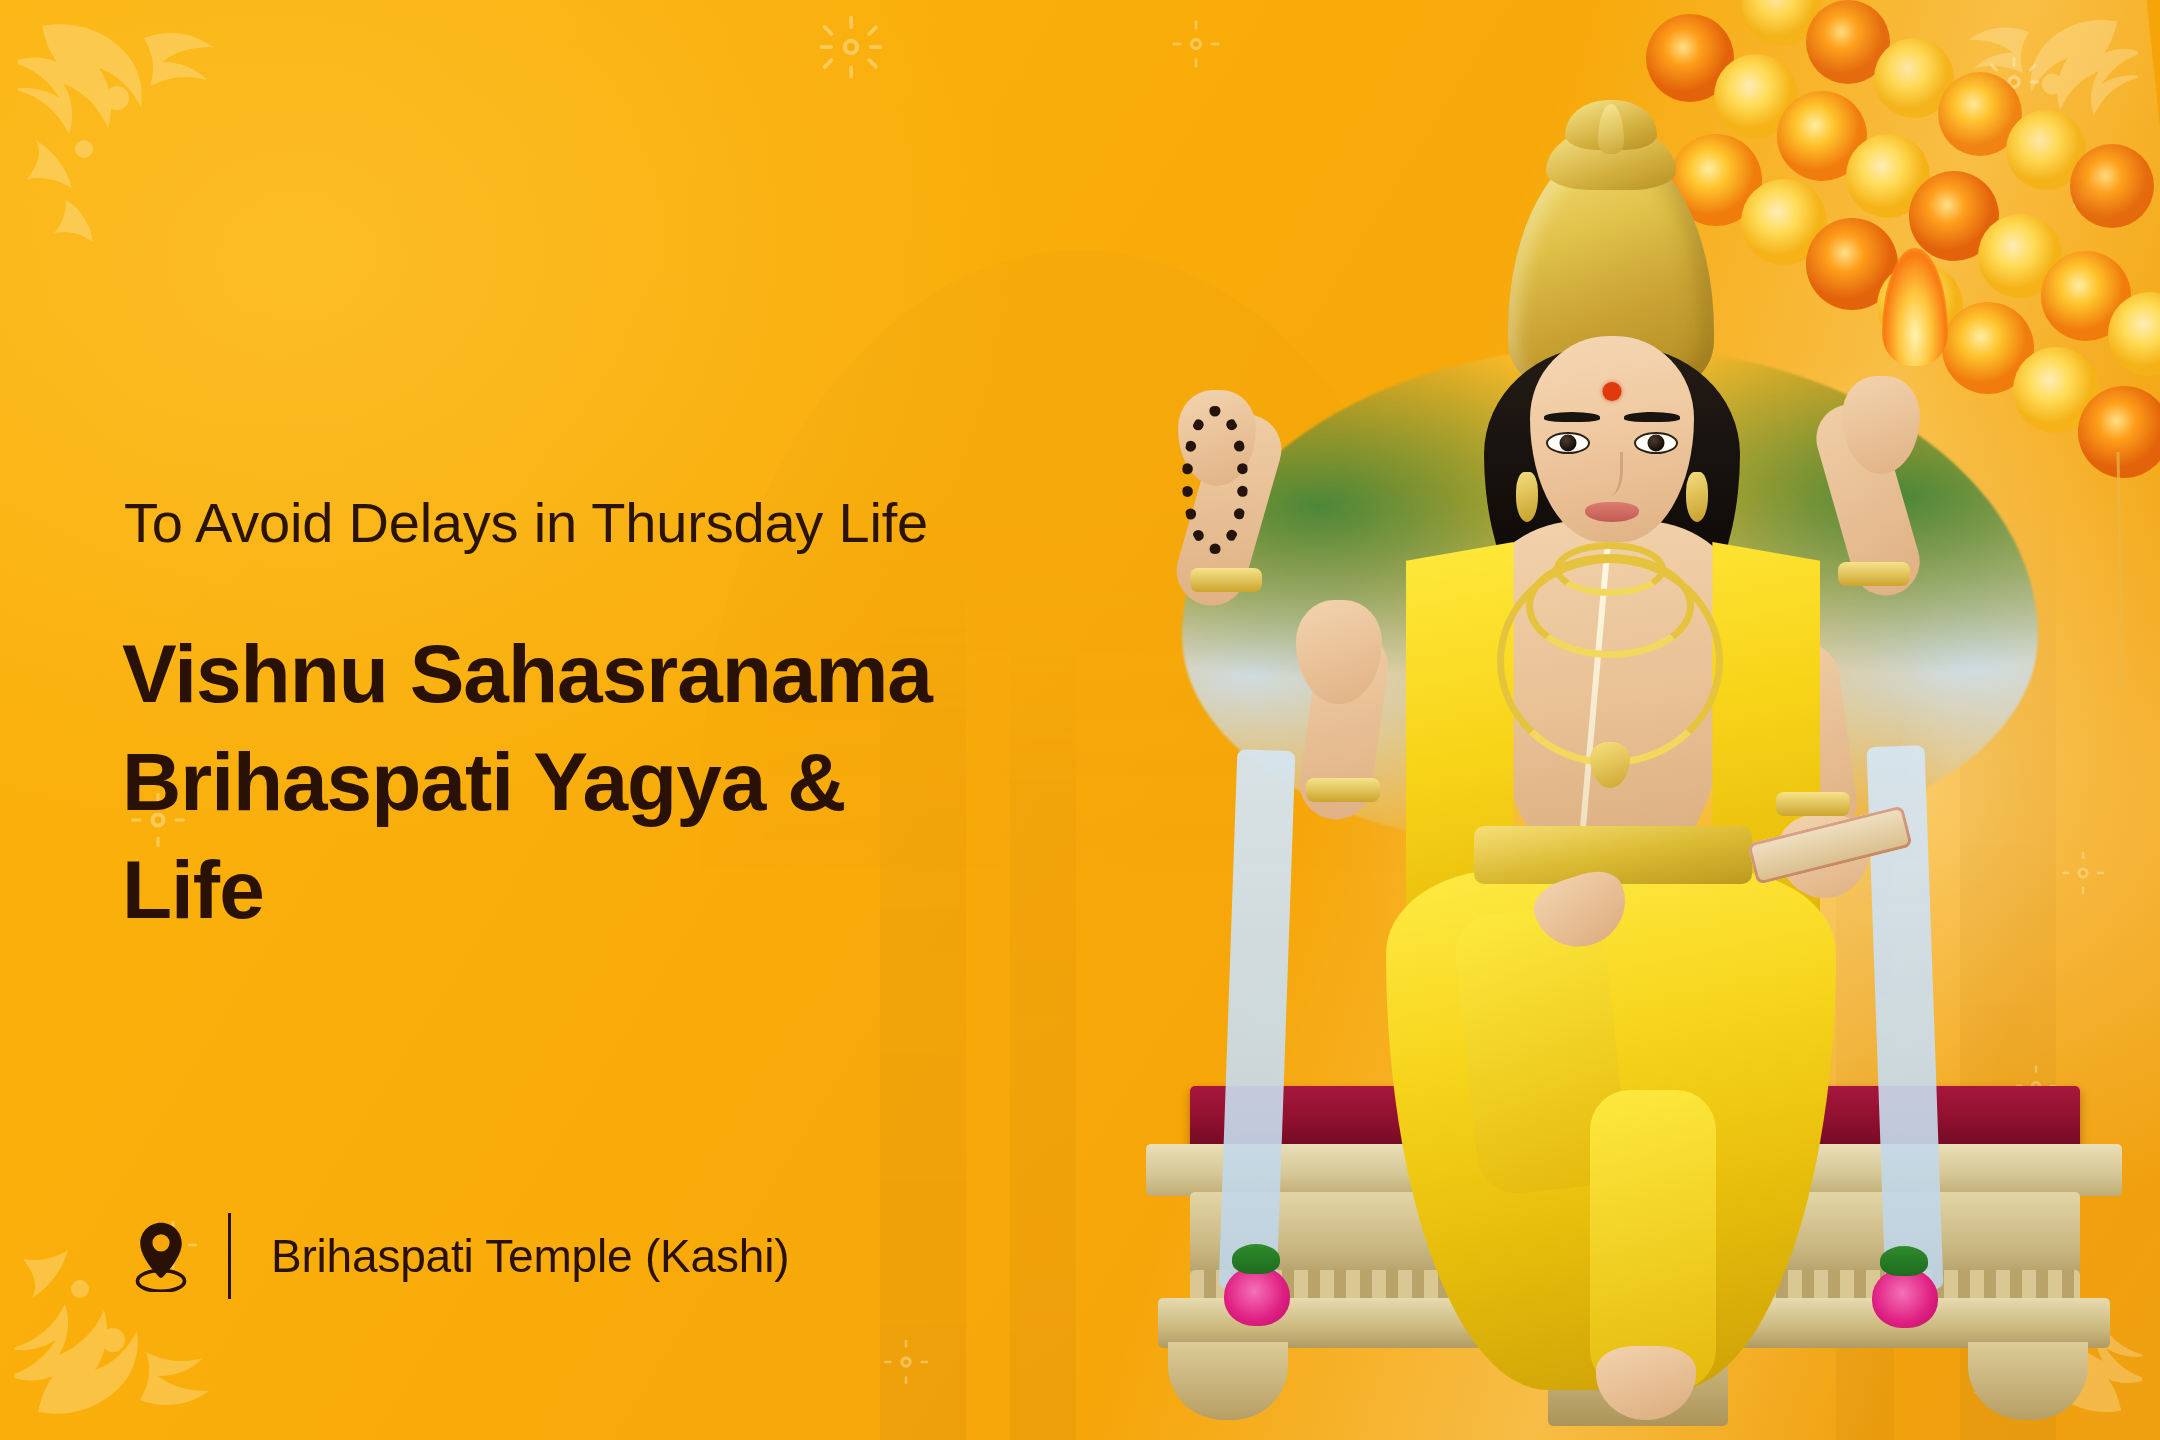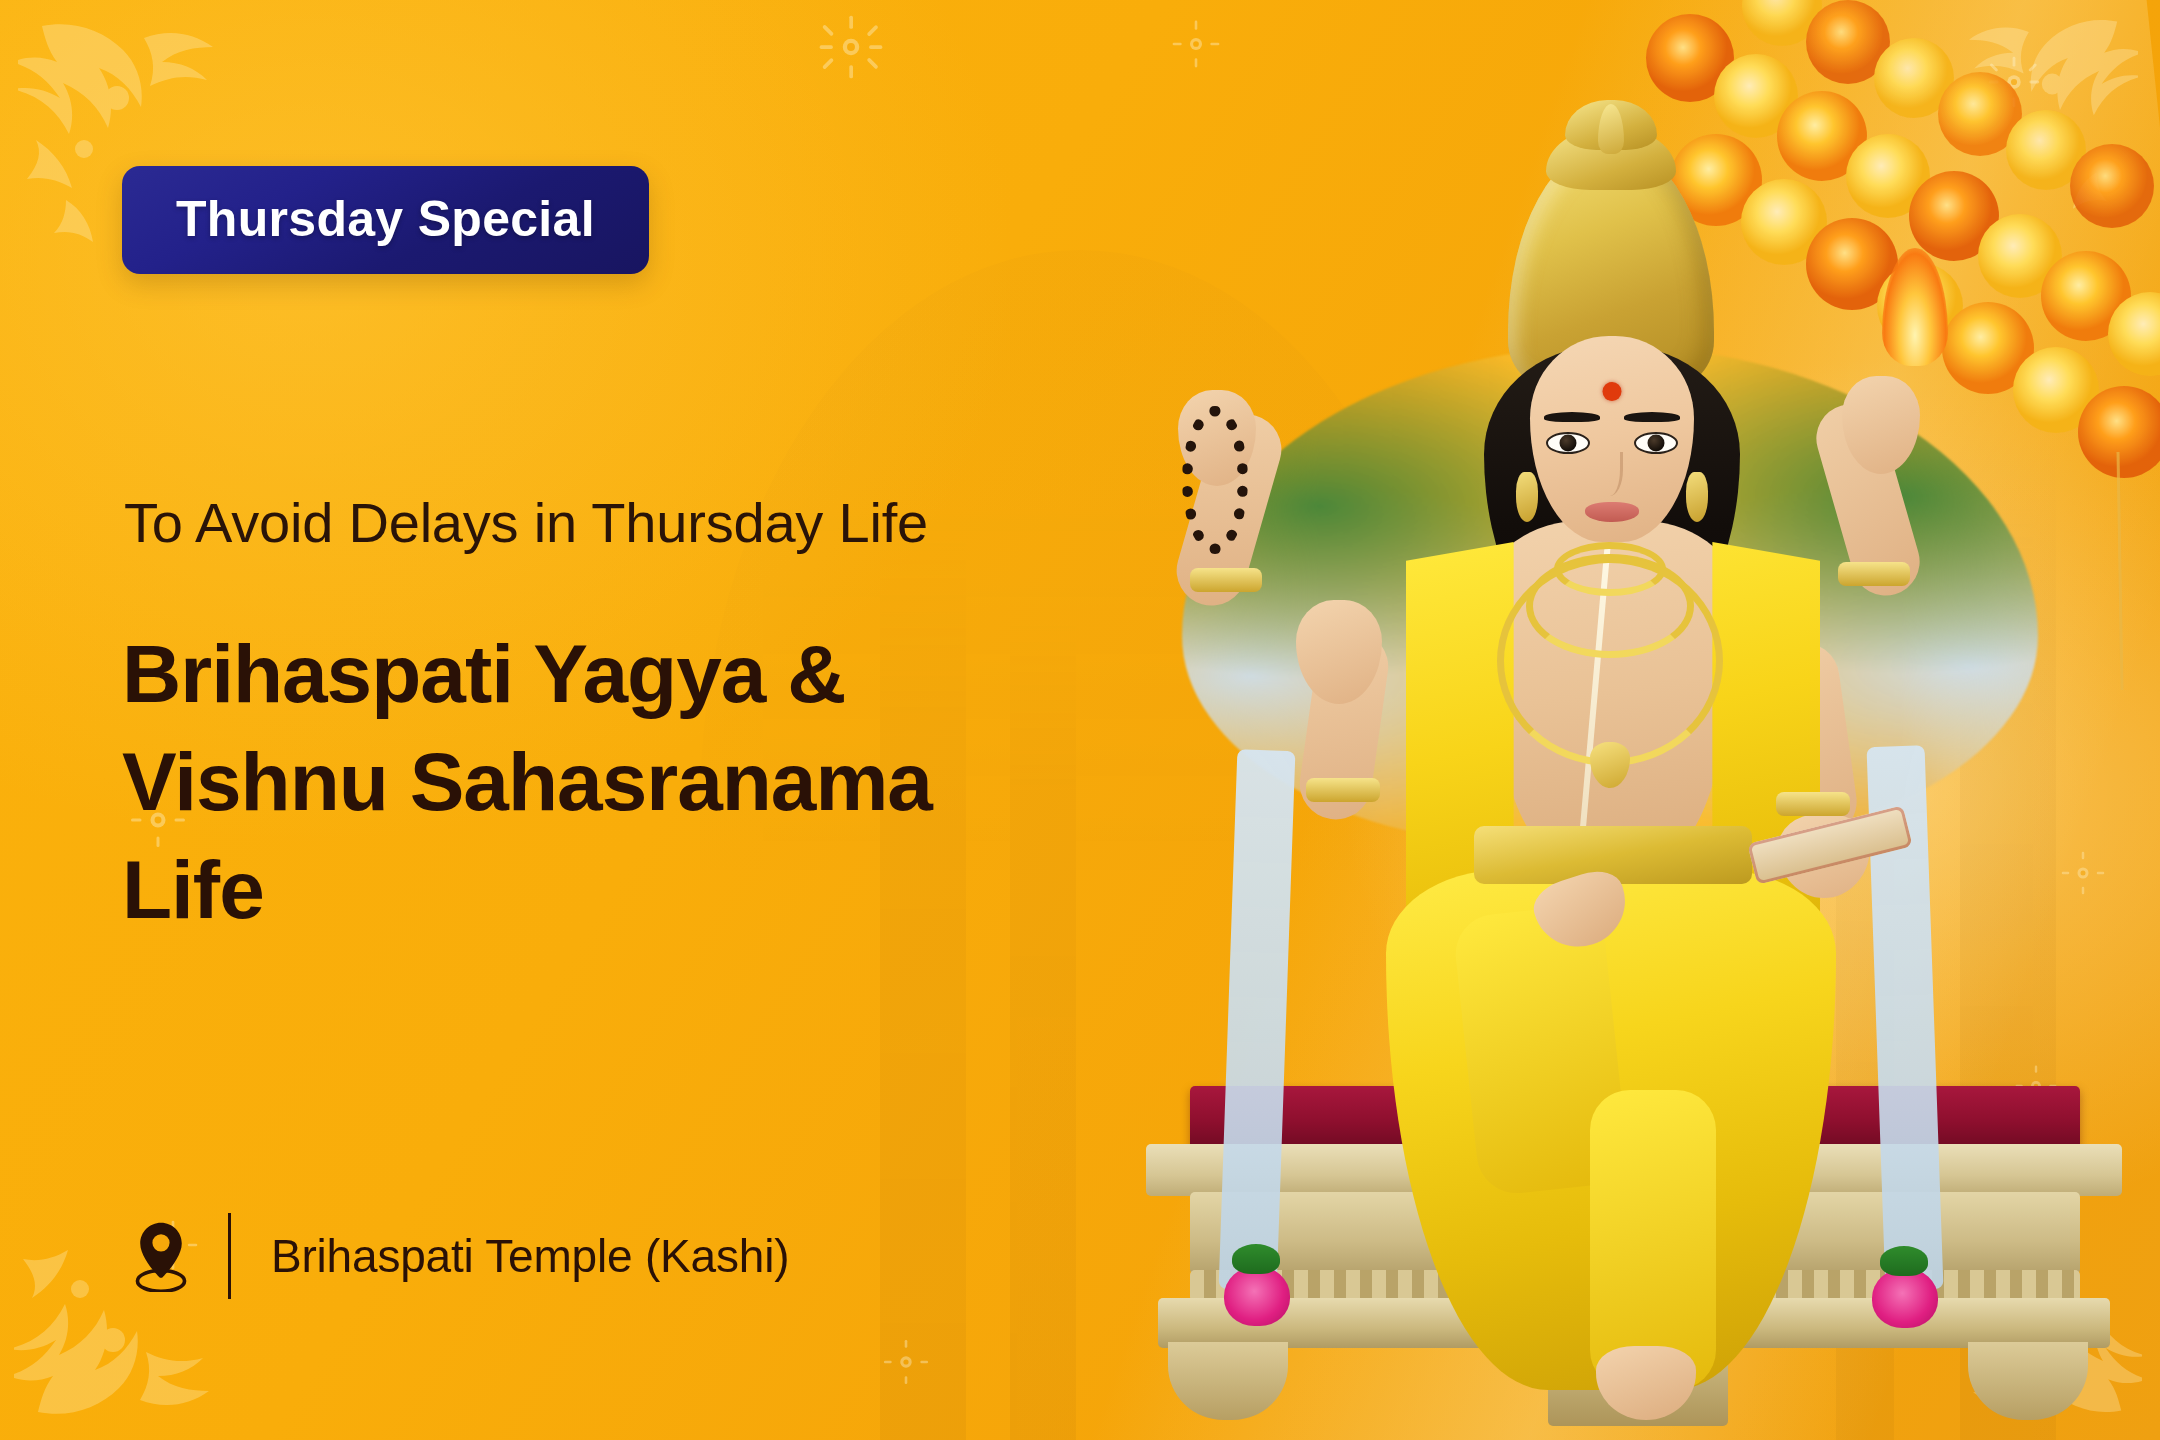--- a/index.html
+++ b/index.html
@@ -658,29 +658,26 @@
         <div class="nose"></div>
         <div class="lips"></div>
         <div class="earring l"></div>
         <div class="earring r"></div>
       </div>
     </div>
   </div>
 
   <div class="content">
 
-    <div class="badge">
-      <div class="badge-label">Thursday Special</div>
-    </div>
 
     <div class="eyebrow">To Avoid Delays in Thursday Life</div>
 
     <div class="headline">
+      <span class="hl-line">Vishnu Sahasranama</span>
       <span class="hl-line">Brihaspati Yagya &amp;</span>
-      <span class="hl-line">Vishnu Sahasranama</span>
       <span class="hl-line">Life</span>
     </div>
 
     <div class="location">
       <span class="pin-icon">
         <svg viewBox="0 0 44 52" width="62" height="72">
           <ellipse cx="22" cy="44" rx="17" ry="7.5" fill="none" stroke="#2A1106" stroke-width="2.6"></ellipse>
           <path d="M22 2C13.7 2 7 8.7 7 17c0 10.6 13.1 23.6 13.6 24.1a2 2 0 0 0 2.8 0C23.9 40.6 37 27.6 37 17 37 8.7 30.3 2 22 2z" fill="#2A1106"></path>
           <circle cx="22" cy="16.5" r="6.2" fill="#F7A80A"></circle>
         </svg>

